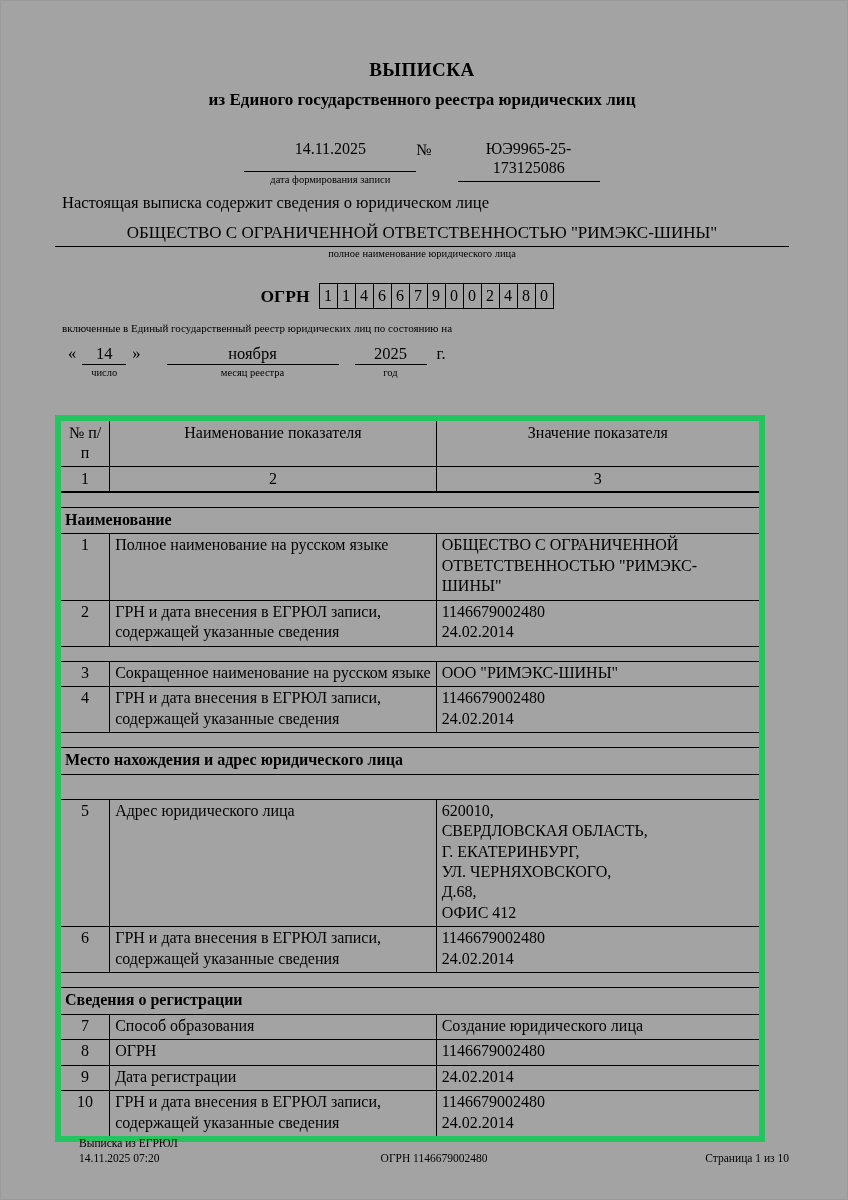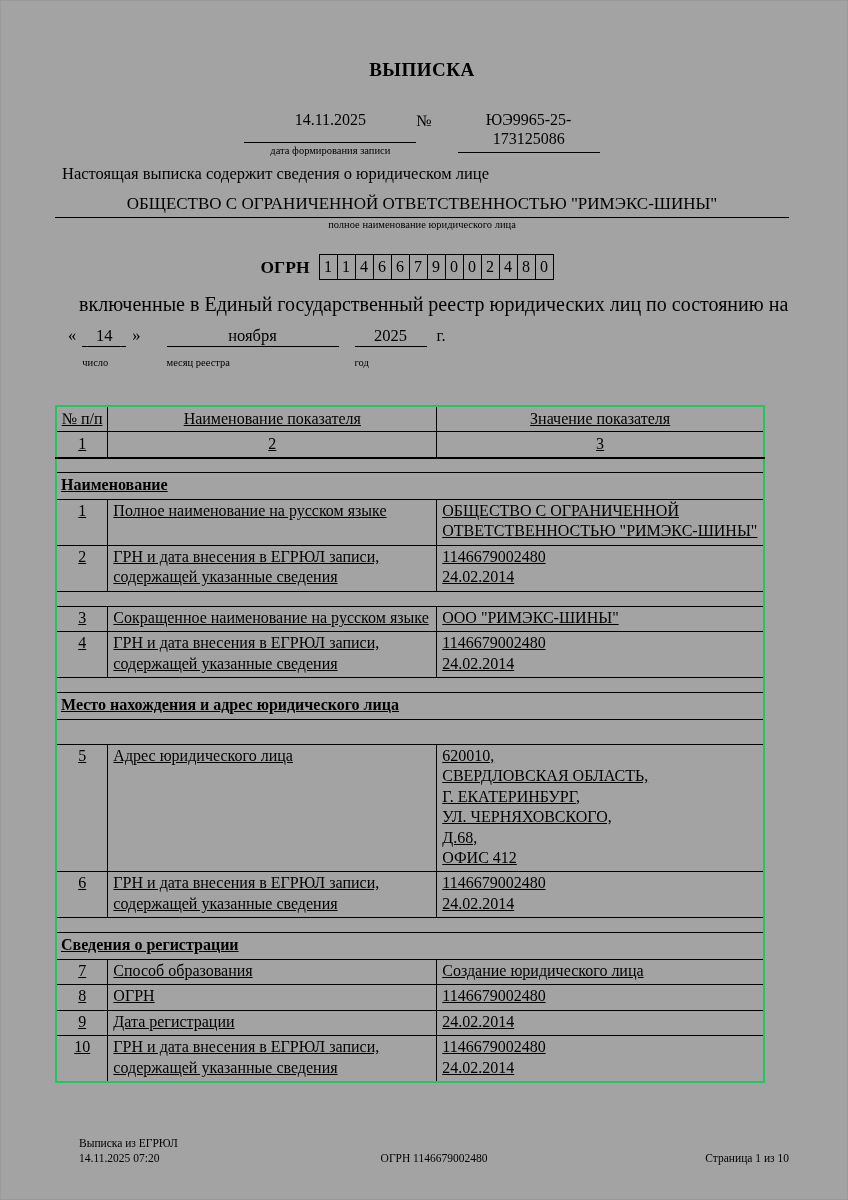--- a/index.html
+++ b/index.html
@@ -25,34 +25,34 @@
   .company-block { margin-top:10px; }
   .company-name { text-align:center; font-size:17px; border-bottom:1px solid #000; padding-bottom:3px; }
   .company-cap { text-align:center; font-size:10.5px; padding-top:1px; }
 
   .ogrn-row { display:flex; justify-content:center; align-items:center; margin-top:24px; margin-right:30px; }
   .ogrn-label { font-weight:bold; font-size:17.5px; margin-right:10px; }
   .ogrn-boxes { display:flex; }
   .ogrn-box { width:19px; height:26px; border:1px solid #000; margin-left:-1px;
               display:flex; align-items:center; justify-content:center; font-size:16px; }
 
-  .included { font-size:20px; margin-top:13px; padding-left:7px;margin-left:17px; }
+  .included { font-size:11px; margin-top:13px; padding-left:7px; }
 
   .dateline { display:flex; align-items:flex-start; margin-top:10px; padding-left:7px; font-size:16.5px; }
-  .dp { display:inline-flex; flex-direction:column; align-items:flex-start;gap:8px; }
+  .dp { display:inline-flex; flex-direction:column; align-items:center; }
   .dp .dval { border-bottom:1px solid #000; text-align:center; }
   .quote { padding:0 6px; }
   .dp-day .dval { min-width:44px; }
   .dp-month { margin-left:20px; }
   .dp-month .dval { min-width:172px; }
   .dp-year { margin-left:16px; }
   .dp-year .dval { min-width:72px; }
   .g-suffix { margin-left:10px; }
 
-  table.register { border-collapse:collapse; width:710px; margin-top:37px; border:2px solid #22c55e;text-decoration:underline; }
+  table.register { border-collapse:collapse; width:710px; margin-top:37px; border:6px solid #22c55e; }
   table.register td { border:1px solid #000; font-size:16px; vertical-align:top;
                       padding:1px 5px 3px; line-height:1.28; }
   tr.hdr td, tr.nums td { text-align:center; padding:2px 4px; }
   tr.nums td { border-bottom-width:2px; }
   td.c-num { width:52px; text-align:center; }
   td.c-name { width:330px; }
   td.c-val { width:328px; white-space:pre-line; }
   tr.section-row td { text-align:left; font-weight:bold; padding:2px 4px 3px; }
   tr.spacer-row td { padding:0; height:15px; }
   tr.spacer-row.md td { height:25px; }
@@ -62,20 +62,21 @@
   .footer .f-left { flex:1; }
   .footer .f-center { flex:1; text-align:center; }
   .footer .f-right { flex:1; text-align:right; }
 </style>
 </head>
 <body>
 
 <div class="page">
 
   <div class="title">ВЫПИСКА</div>
+  <div class="subtitle">из Единого государственного реестра юридических лиц</div>
 
   <div class="meta-row">
     <div class="date-block">
       <div class="val">14.11.2025</div>
       <div class="cap">дата формирования записи</div>
     </div>
     <div class="num-group">
       <div class="num-sign">№</div>
       <div class="num-block">ЮЭ9965-25-
 173125086</div>

